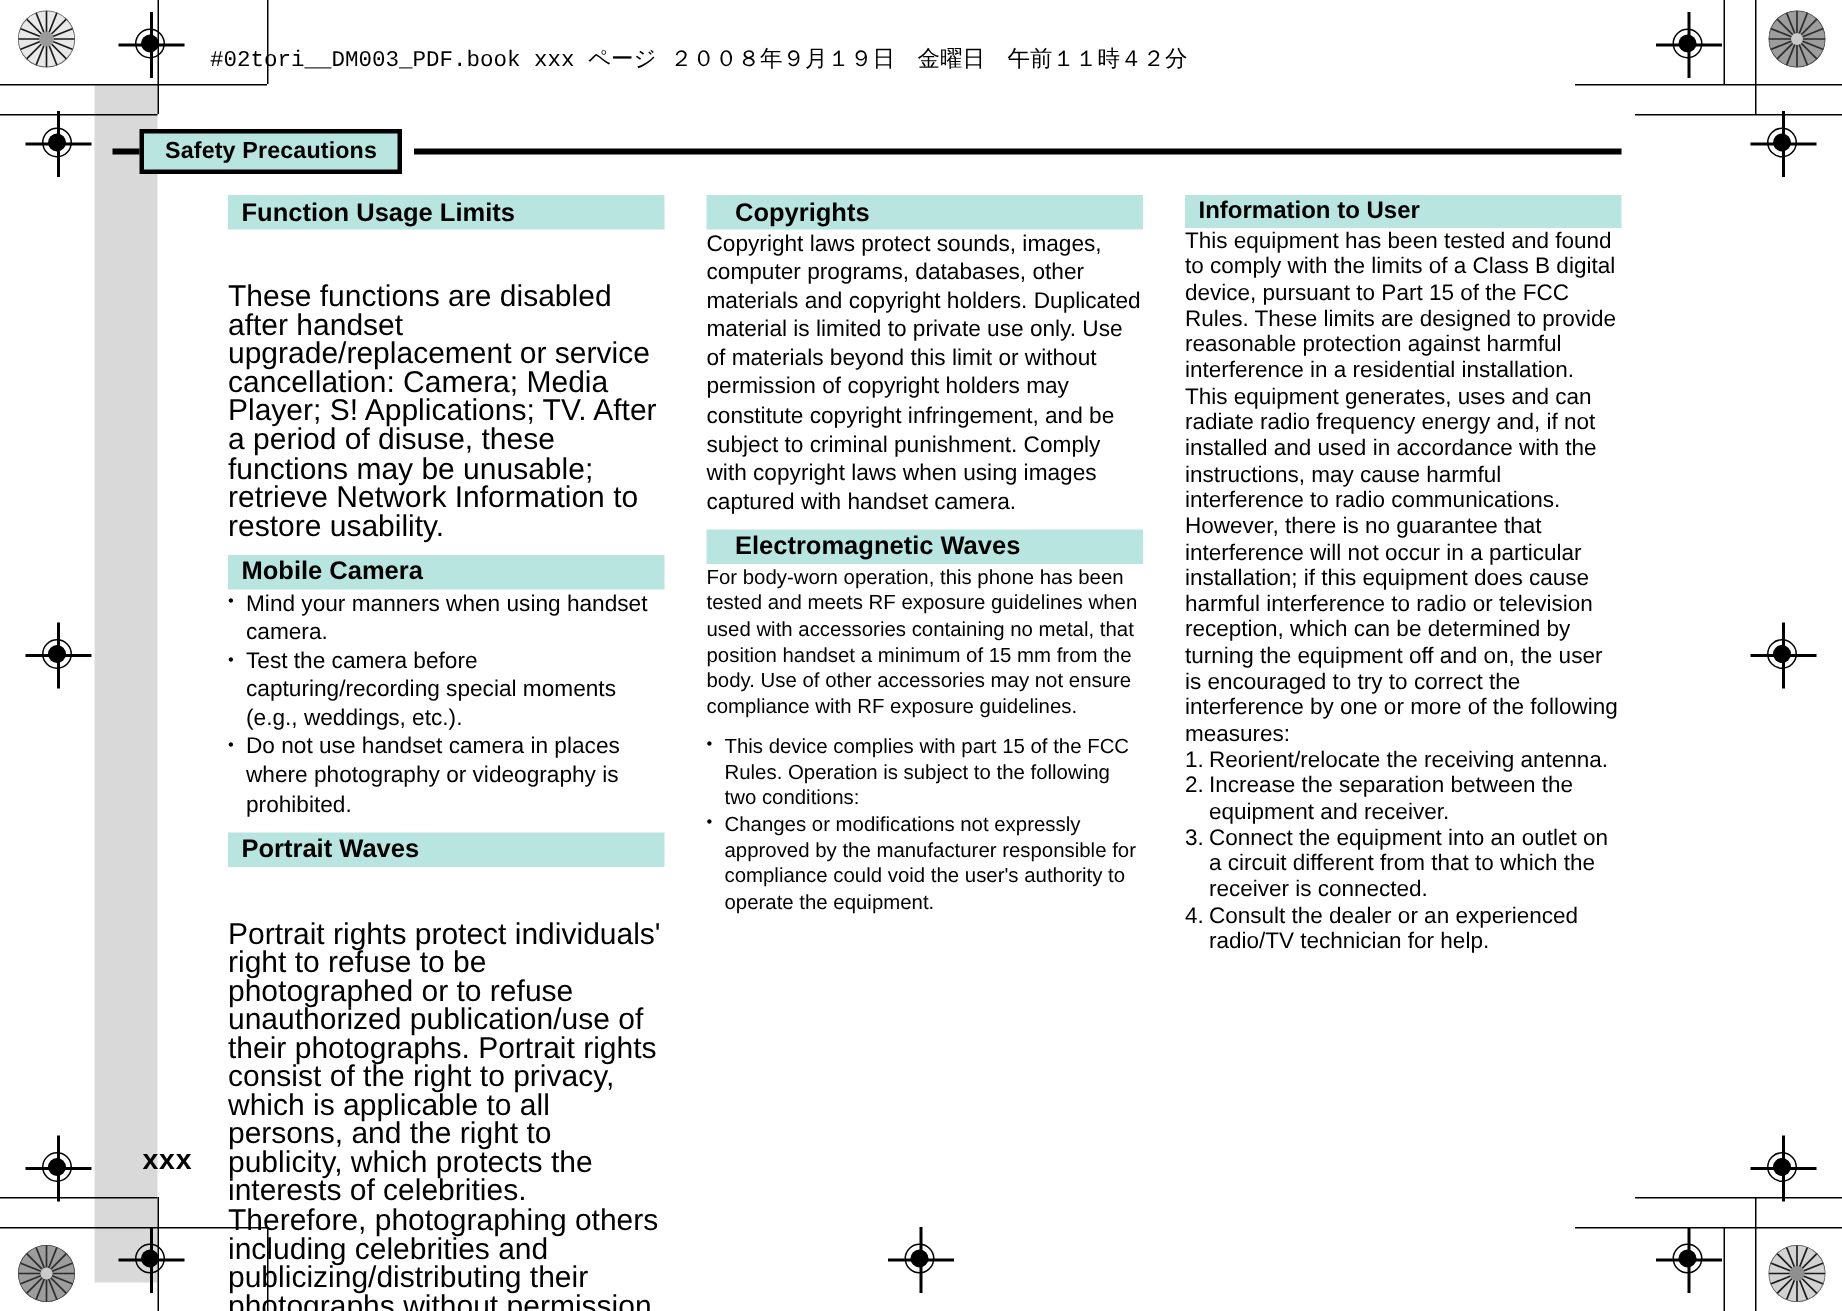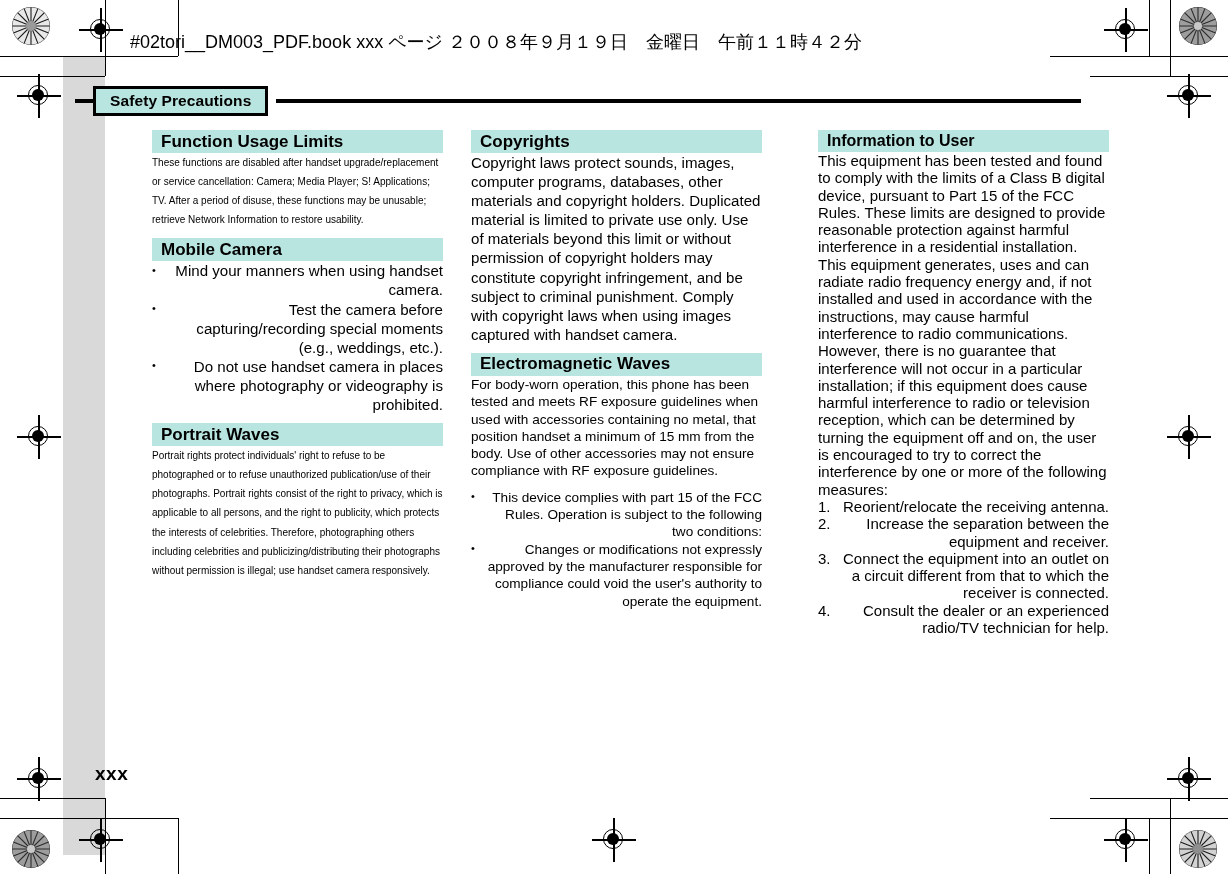--- a/index.html
+++ b/index.html
@@ -102,24 +102,24 @@
     left: 276px;
     top: 99px;
     width: 805px;
     height: 4px;
     background: #000;
     z-index: 2;
   }
 
   .running-head {
     position: absolute;
-    left: 130px;
+    left: 140px;
     top: 30px;
-    font-family: Liberation Sans, sans-serif;
-    font-size: 18px;
+    font-family: Liberation Mono, monospace;
+    font-size: 15px;
     letter-spacing: 0px;
     white-space: nowrap;
   }
 
   .folio {
     position: absolute;
     left: 95px;
     top: 763px;
     font-size: 19px;
     font-weight: bold;
@@ -128,46 +128,45 @@
 
   .columns {
     position: absolute;
     left: 0; top: 0;
     width: 1228px;
     height: 874px;
   }
   .col { position: absolute; top: 130px; }
   .col-1 { left: 152px; width: 291px; }
   .col-2 { left: 471px; width: 291px; }
-  .col-3 { left: 818px; width: 291px; }
+  .col-3 { left: 790px; width: 291px; }
 
   .sec-head {
     background: #b9e5e1;
     font-weight: bold;
     box-sizing: border-box;
     display: flex;
     align-items: center;
   }
   .col-1 .sec-head { font-size: 17px; height: 23px; padding-left: 9px; }
-  .col-2 .sec-head { font-size: 17px; height: 23px; padding-left: 9px; }
+  .col-2 .sec-head { font-size: 17px; height: 23px; padding-left: 19px; }
   .col-3 .sec-head { font-size: 16px; height: 22px; padding-left: 9px; }
 
   .body-text { margin: 0; }
-  .col-1 .body-text { font-size: 10px; line-height: 19.1px; }
+  .col-1 .body-text { font-size: 20px; line-height: 19.1px; margin-top: 36px; }
   .col-2 .body-text { font-size: 15.1px; line-height: 19.1px; }
   .col-2 .small .body-text,
   .col-2 .small li { font-size: 13.6px; line-height: 17.3px; }
   .col-3 .body-text,
   .col-3 li { font-size: 15px; line-height: 17.3px; }
 
   ul.bullets, ol.numbers {
     margin: 0;
     padding: 0;
     list-style: none;
-    text-align: right;
   }
   ul.bullets > li {
     position: relative;
     padding-left: 12px;
     margin: 0;
   }
   ul.bullets > li::before {
     content: "\2022";
     position: absolute;
     left: 0;

